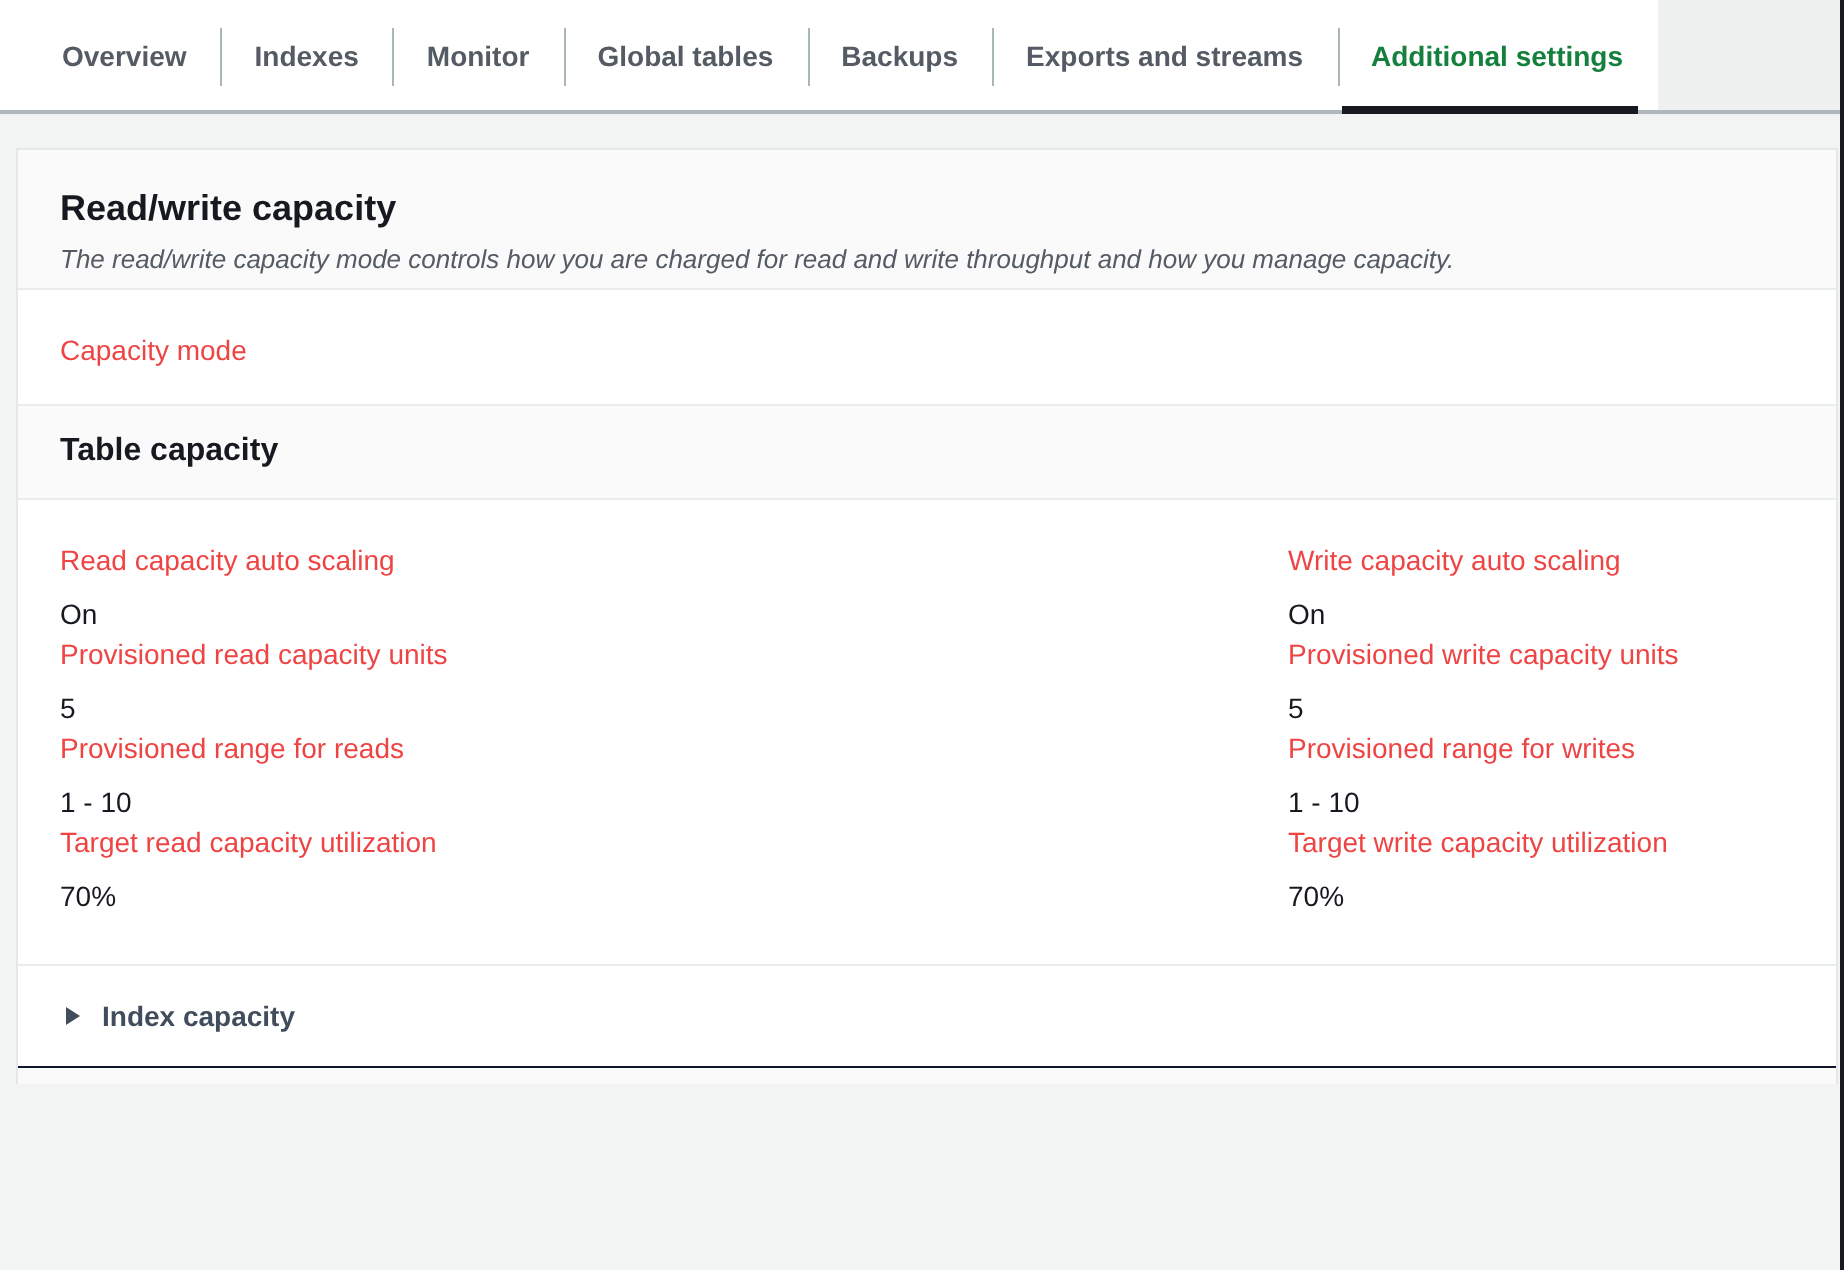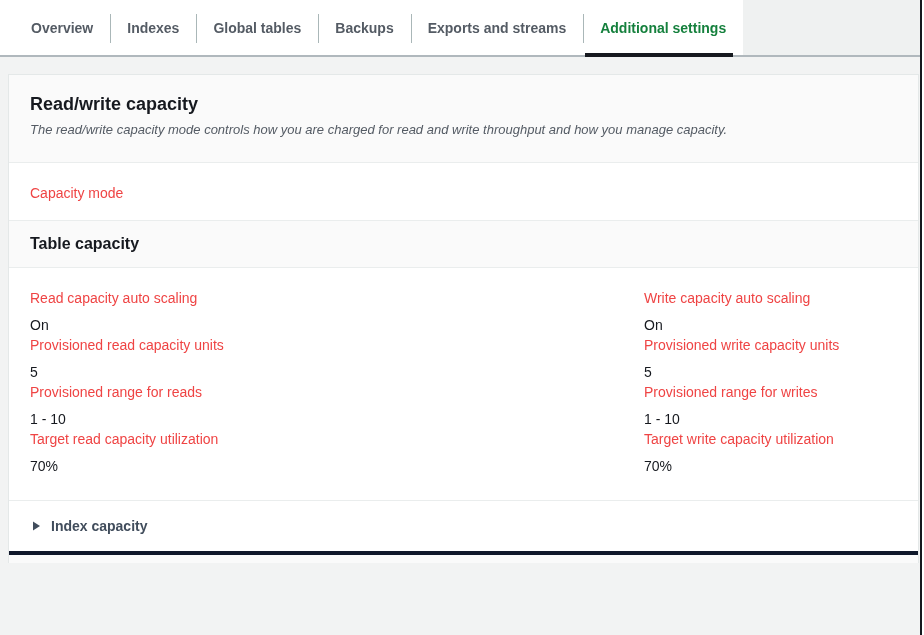--- a/index.html
+++ b/index.html
@@ -46,21 +46,21 @@
 
   
   .card {
     margin:17px 5px 0 8px;
     background:#ffffff;
     border:1px solid #e4e8e8;
     border-bottom:none;
   }
   .card-header {
     background:#fafafa;
-    padding:17px 21px 23px 21px;
+    padding:17px 21px 5px 21px;
     border-bottom:1px solid #eaeded;
   }
   .card-title {
     font-size:18px; font-weight:700; line-height:24px;
     color:#16191f;
   }
   .card-desc {
     margin-top:5px;
     font-size:13px; line-height:18px;
     color:#545b64;
@@ -83,21 +83,21 @@
   .grid {
     padding:20px 21px 24px 21px;
     display:grid;
     grid-template-columns:614px 1fr;
     border-bottom:1px solid #eaeded;
   }
 
   .expand-row {
     display:flex; align-items:center;
     padding:17px 21px;
-    border-bottom:4px solid #0f172a;
+    border-bottom:1px solid #0f172a;
     cursor:pointer;
     background:#ffffff;
   }
   .expand-arrow { display:inline-flex; width:12px; height:12px; margin-right:9px; }
   .expand-label { font-size:14px; font-weight:700; color:#414d5c; }
 
   .next-section-strip { height:8px; background:#fafafa; }
 
   
   .window-edge { position:absolute; top:0; left:920px; width:2px; height:635px; background:#16191f; }
@@ -105,20 +105,21 @@
 </style>
 </head>
 <body>
 
 <div class="screen">
 
   <div class="tabbar">
     <div class="tabs">
       <div class="tab">Overview</div>
       <div class="tab">Indexes</div>
+      <div class="tab">Monitor</div>
       <div class="tab">Global tables</div>
       <div class="tab">Backups</div>
       <div class="tab">Exports and streams</div>
       <div class="tab active">Additional settings</div>
     </div>
   </div>
 
   <div class="card">
 
     <div class="card-header">

